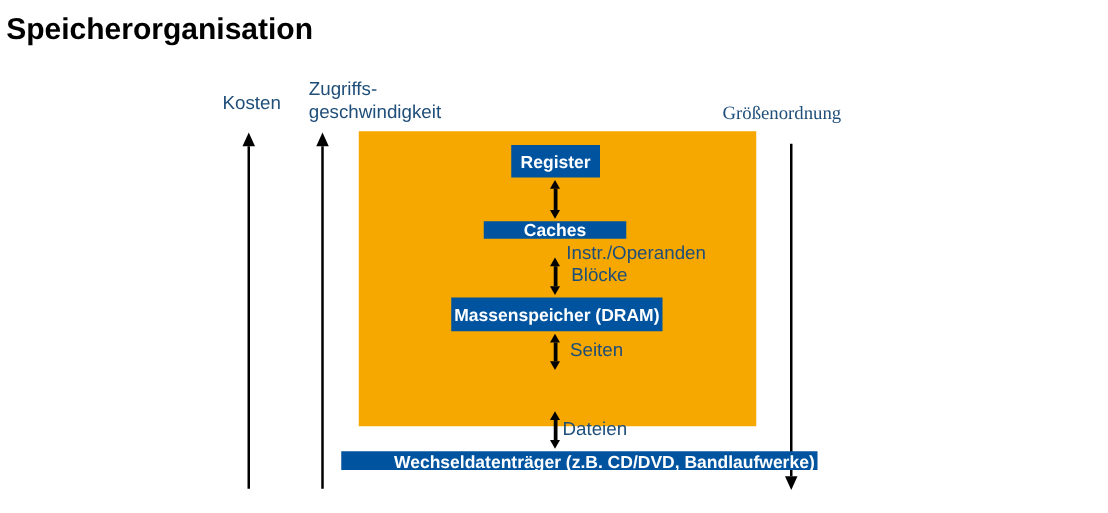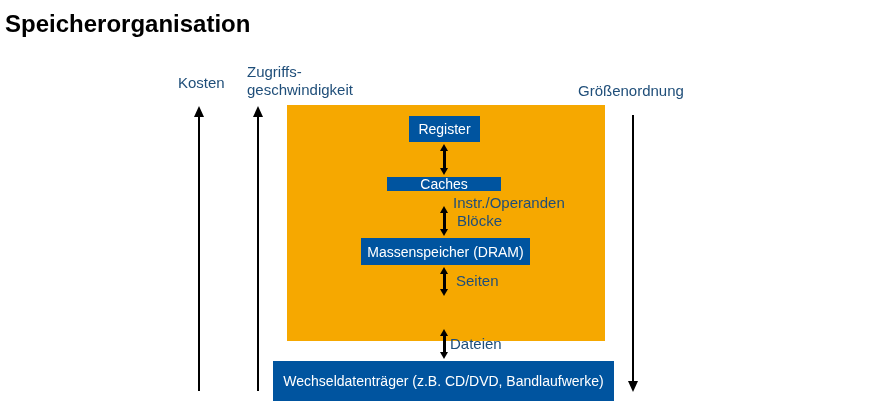--- a/index.html
+++ b/index.html
@@ -64,20 +64,21 @@
   
   .level-box {
     position: absolute;
     background: #00549F;
     color: #ffffff;
     font-size: 14px;
     display: flex;
     align-items: center;
     justify-content: center;
     white-space: nowrap;
+    font-weight: bold;
   }
   
   .darrow {
     position: absolute;
     width: 10px;
     display: flex;
     flex-direction: column;
     align-items: center;
   }
   .darrow .head-up {
@@ -107,41 +108,41 @@
 </head>
 <body>
 
 <div id="slide">
 
   <div class="title">Speicherorganisation</div>
 
   <div class="axis-label" style="left:178px; top:74px;">Kosten</div>
   <div class="axis-label" style="left:247px; top:63px;">Zugriffs-
 geschwindigkeit</div>
-  <div class="axis-label" style="left:578px; top:82px;">Größenordnung</div>
+  <div class="axis-label" style="left:578px; top:82px;font-family:Liberation Serif, serif;">Größenordnung</div>
 
   <div class="varrow" style="left:193px; top:106px; height:285px;">
     <div class="head-up"></div>
     <div class="shaft"></div>
   </div>
   <div class="varrow" style="left:252px; top:106px; height:285px;">
     <div class="head-up"></div>
     <div class="shaft"></div>
   </div>
   <div class="varrow" style="left:627px; top:115px; height:277px;">
     <div class="shaft"></div>
     <div class="head-down"></div>
   </div>
 
   <div class="orange-bg"></div>
 
   <div class="level-box" style="left:409px; top:116px; width:71px; height:26px;">Register</div>
   <div class="level-box" style="left:387px; top:177px; width:114px; height:14px;">Caches</div>
   <div class="level-box" style="left:361px; top:238px; width:169px; height:27px;">Massenspeicher (DRAM)</div>
-  <div class="level-box" style="left:273px; top:361px; width:341px; height:40px;">Wechseldatenträger (z.B. CD/DVD, Bandlaufwerke)</div>
+  <div class="level-box" style="left:273px; top:361px; width:341px; height:15px;padding-left:40px;">Wechseldatenträger (z.B. CD/DVD, Bandlaufwerke)</div>
 
   <div class="darrow" style="left:439px; top:144px; height:31px;">
     <div class="head-up"></div>
     <div class="shaft"></div>
     <div class="head-down"></div>
   </div>
   <div class="darrow" style="left:439px; top:206px; height:30px;">
     <div class="head-up"></div>
     <div class="shaft"></div>
     <div class="head-down"></div>

